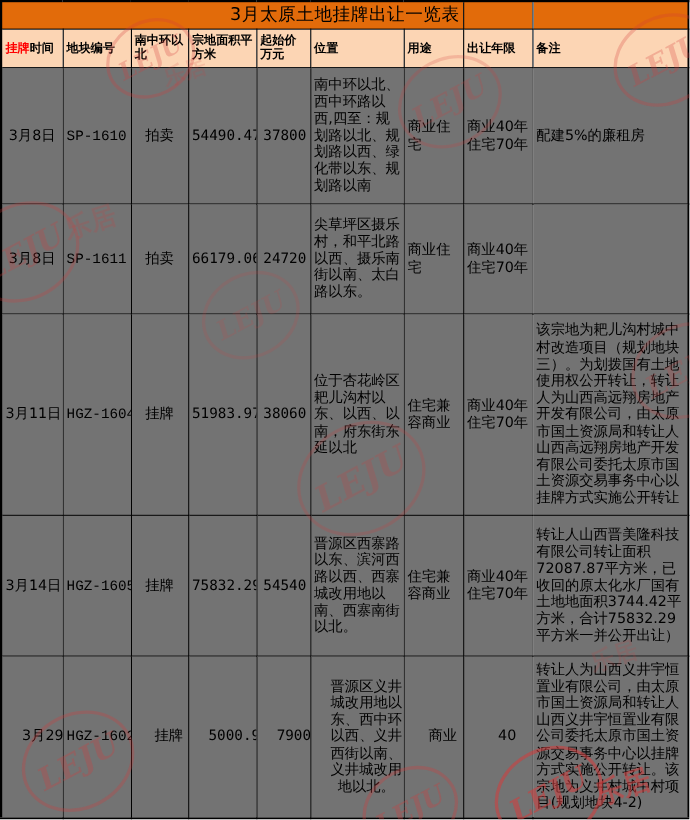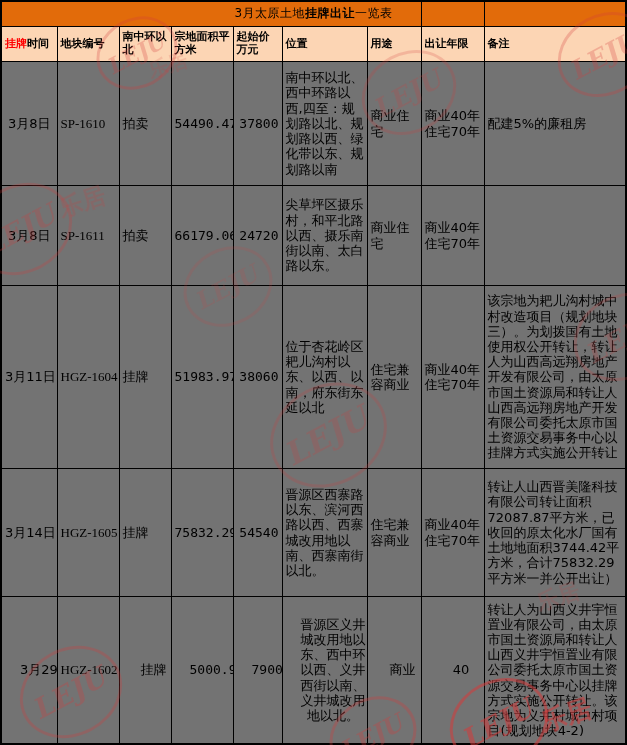--- a/index.html
+++ b/index.html
@@ -37,37 +37,37 @@
     height:30px;
     line-height:1.15;
   }
   .grid td{
     font-size:13px;
     line-height:1.17;
     padding:1px 3px;
     background:#737373;
   }
   .col-time{text-align:center;padding:1px 0;white-space:nowrap;}
-  .col-code{font-family:Liberation Serif, serif;font-size:12px;padding-left:2px;white-space:nowrap;}
-  .col-method{padding-left:4px;}
+  .col-code{font-family:Liberation Mono, monospace;font-size:12px;padding-left:2px;white-space:nowrap;}
+  .col-method{padding-left:4px;text-align:center;}
   .col-area,.col-price{font-family:"DejaVu Sans Mono",monospace;font-size:12px;text-align:right;padding-right:3px;}
   .col-use{padding:1px 1px 1px 2px;}
   .col-years{padding-left:3px;margin-left:12px;}
   .col-note{padding:1px 4px;}
   td.c{text-align:center;padding-left:18px;padding-right:1px;}
   .red{color:#FF0000;}
   .title-overlay{
     position:absolute;top:0;left:0;
     width:627px;height:26px;
     display:flex;align-items:center;justify-content:center;
-    font-size:12px;color:#000;
+    font-size:16px;color:#000;
     z-index:4;pointer-events:none;
     letter-spacing:0.5px;
   }
-  .title-overlay .em{font-weight:bold;}
+  .title-overlay .em{font-weight:normal;}
   
   .stamp{
     position:absolute;
     border-radius:50%;
     border:3px solid #D43C3C;
     color:#D43C3C;
     display:flex;align-items:center;justify-content:center;
     font-family:"DejaVu Serif",serif;
     font-weight:bold;font-style:italic;
     transform:rotate(-28deg);

